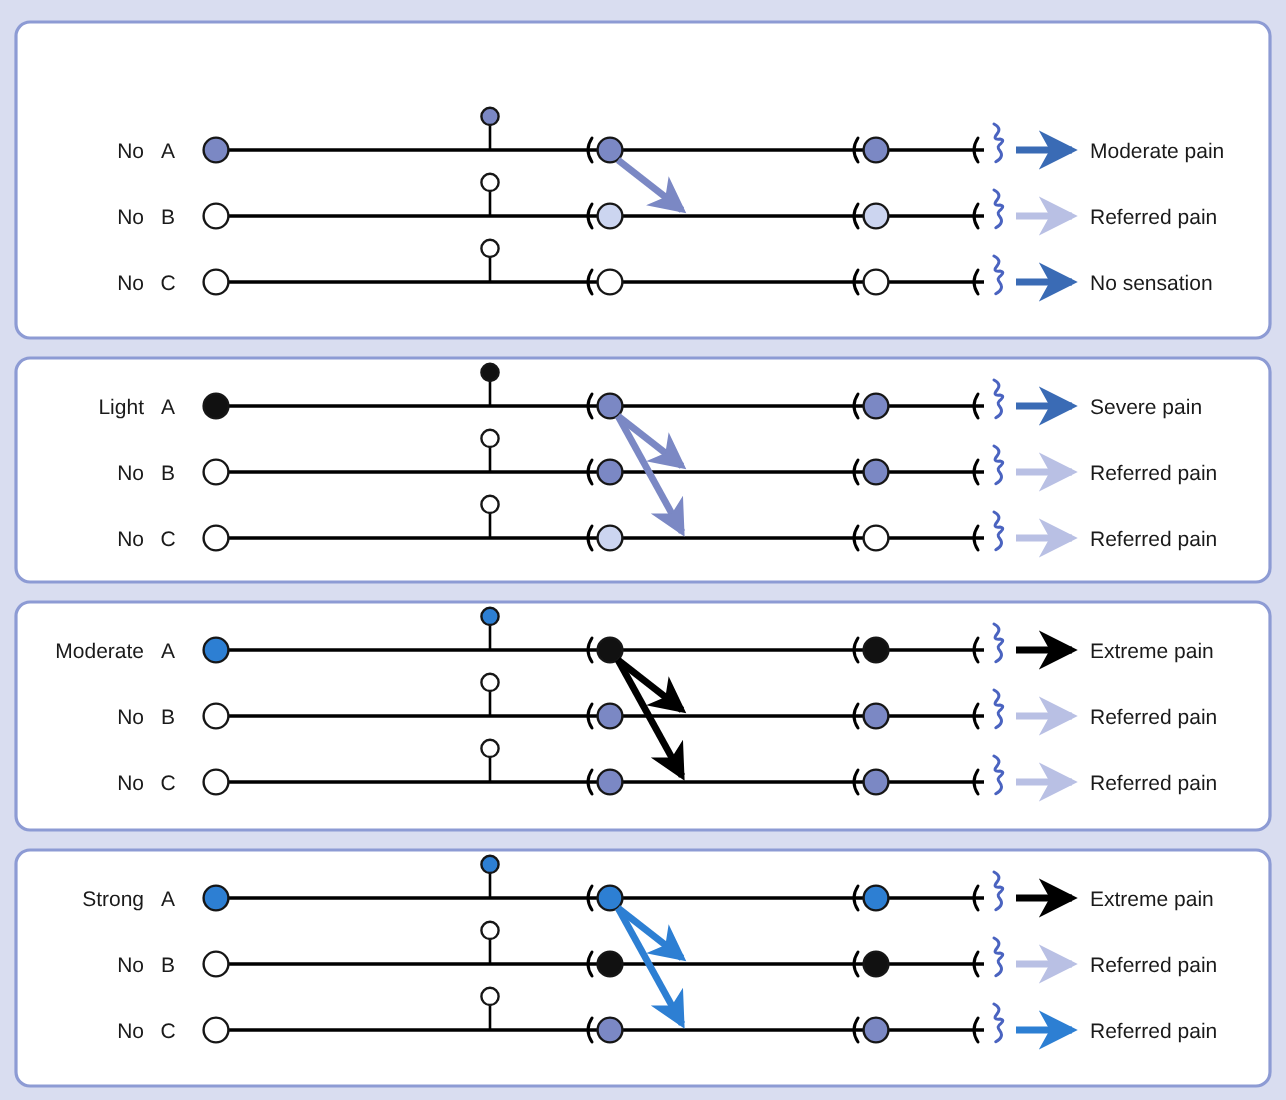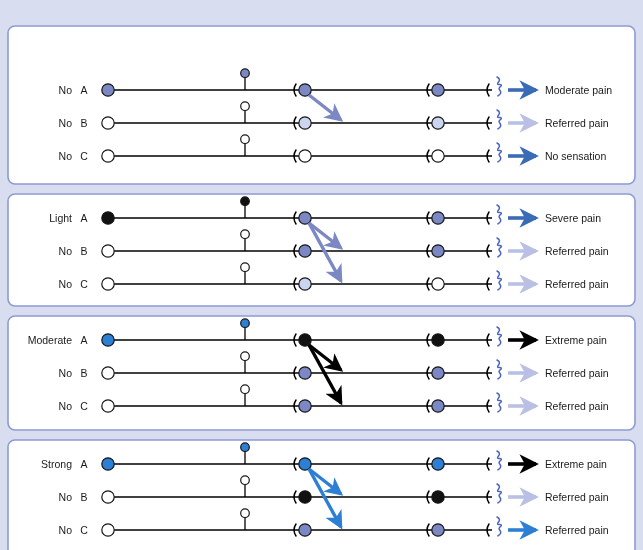--- a/index.html
+++ b/index.html
@@ -3,21 +3,21 @@
 <meta charset="utf-8">
 <style>
   html,body{margin:0;padding:0;}
   body{
     width:643px;height:550px;
     background:#d9ddf0;
     font-family:"Liberation Sans","DejaVu Sans",sans-serif;
     overflow:hidden;
     position:relative;
   }
-  #stage{position:absolute;left:0;top:16px;width:643px;height:436px;}
+  #stage{position:absolute;left:0;top:1px;width:643px;height:436px;}
   svg.diagram{position:absolute;left:0;top:0;width:643px;height:550px;display:block;}
   .panel-rect{fill:#ffffff;stroke:#8d9bd4;stroke-width:1.6;}
   .hdr{font-size:10.5px;fill:#1a1a1a;font-family:"Liberation Sans","DejaVu Sans",sans-serif;}
   .rowlbl{font-size:10.5px;fill:#1a1a1a;font-family:"Liberation Sans","DejaVu Sans",sans-serif;}
   .outlbl{font-size:10.5px;fill:#1a1a1a;font-family:"Liberation Sans","DejaVu Sans",sans-serif;}
   .axon{stroke:#000;stroke-width:1.7;fill:none;stroke-linecap:butt;}
   .stalk{stroke:#000;stroke-width:1.3;fill:none;}
   .brk{stroke:#000;stroke-width:1.5;fill:none;stroke-linecap:round;}
   .cortex{stroke:#4a63c0;stroke-width:1.5;fill:none;stroke-linecap:round;}
   .node{stroke:#161616;stroke-width:1.2;}

